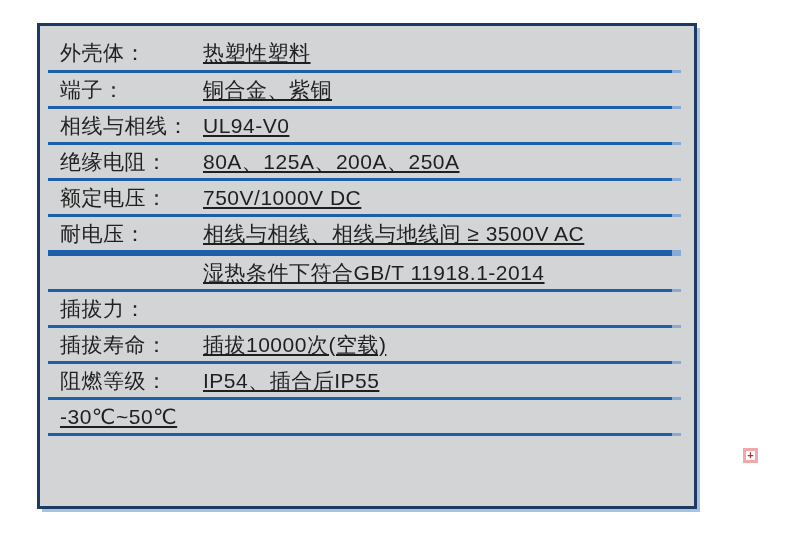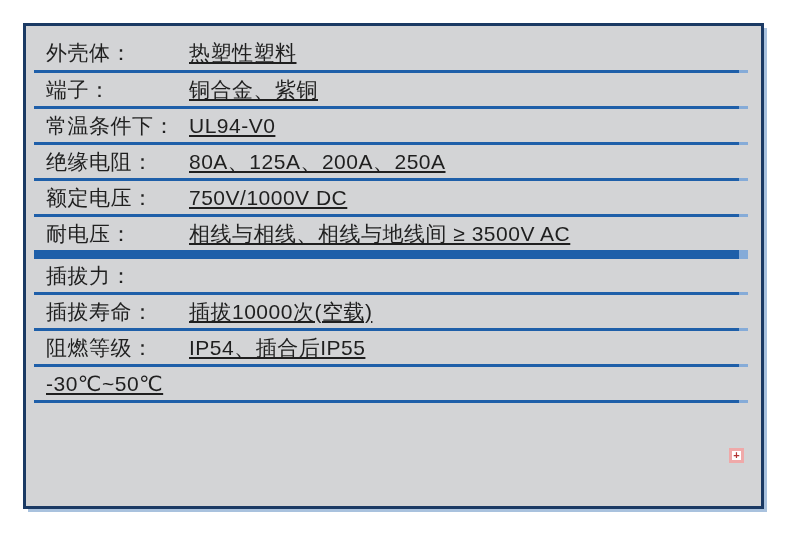--- a/index.html
+++ b/index.html
@@ -5,22 +5,22 @@
   * { box-sizing: border-box; margin: 0; padding: 0; }
   html, body { background: #ffffff; }
   body {
     width: 793px; height: 536px;
     font-family: "Liberation Sans", "DejaVu Sans", sans-serif;
     color: var(--text-color, #1f1f1f);
     overflow: hidden;
   }
   .page { position: relative; width: 793px; height: 536px; background: #ffffff; }
   .spec-table {
-    position: absolute; left: 23px; top: 23px;
-    width: 741px; height: 486px;
+    position: absolute; left: 37px; top: 23px;
+    width: 660px; height: 486px;
     border: 3px solid var(--border-navy, #1b3a64);
     background: var(--table-bg, #d3d4d6);
     box-shadow: 4px 4px 0 -1px var(--shadow-blue, #a9c2de);
   }
   .rows { width: 100%; }
   .row {
     display: flex; align-items: center;
     height: 33px; padding-left: 20px;
     font-size: 21px; letter-spacing: 0.5px;
     white-space: nowrap;
@@ -58,21 +58,21 @@
   </div>
   <div class="sep"></div>
 
   <div class="row">
     <span class="label">端子：</span>
     <span class="value">铜合金、紫铜</span>
   </div>
   <div class="sep"></div>
 
   <div class="row">
-    <span class="label">常温条件下：</span>
+    <span class="label">相线与相线：</span>
     <span class="value">UL94-V0</span>
   </div>
   <div class="sep"></div>
 
   <div class="row">
     <span class="label">绝缘电阻：</span>
     <span class="value">80A、125A、200A、250A</span>
   </div>
   <div class="sep"></div>
 
@@ -83,20 +83,24 @@
   <div class="sep"></div>
 
   <div class="row">
     <span class="label">耐电压：</span>
     <span class="value">相线与相线、相线与地线间 ≥ 3500V AC</span>
   </div>
   <div class="sep"></div>
 
   <div class="sep"></div>
 
+  <div class="row">
+    <span class="label"></span>
+    <span class="value">湿热条件下符合GB/T 11918.1-2014</span>
+  </div>
   <div class="sep"></div>
 
   <div class="row">
     <span class="label">插拔力：</span>
   </div>
   <div class="sep"></div>
 
   <div class="row">
     <span class="label">插拔寿命：</span>
     <span class="value">插拔10000次(空载)</span>

